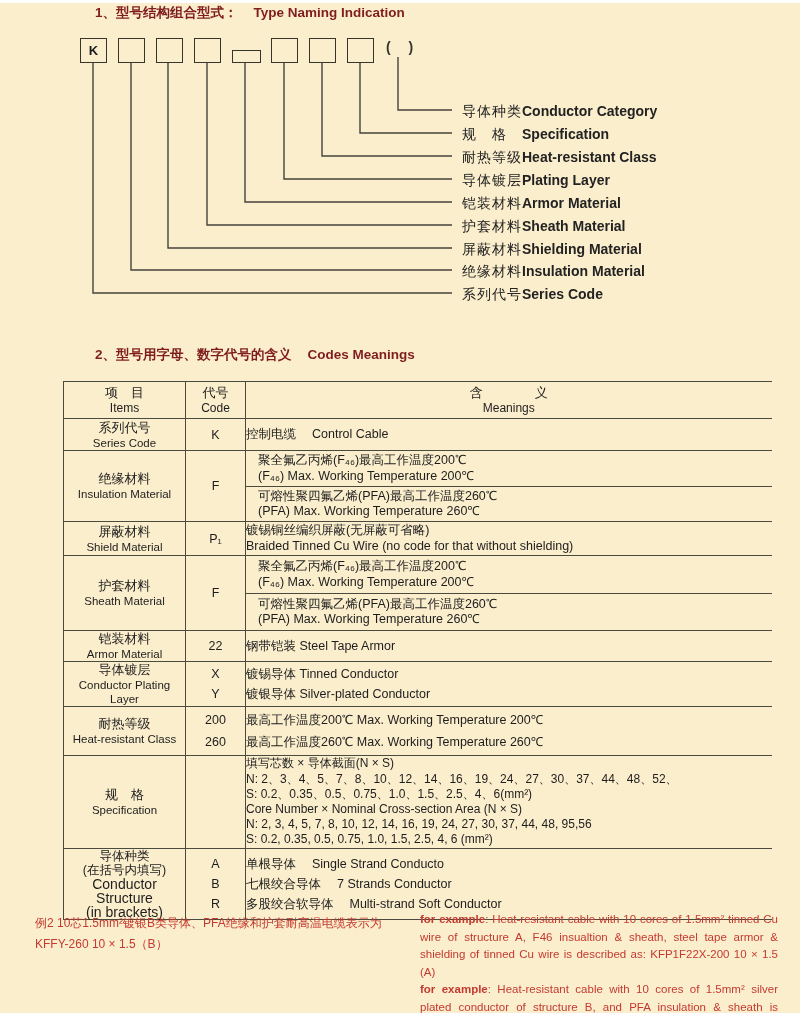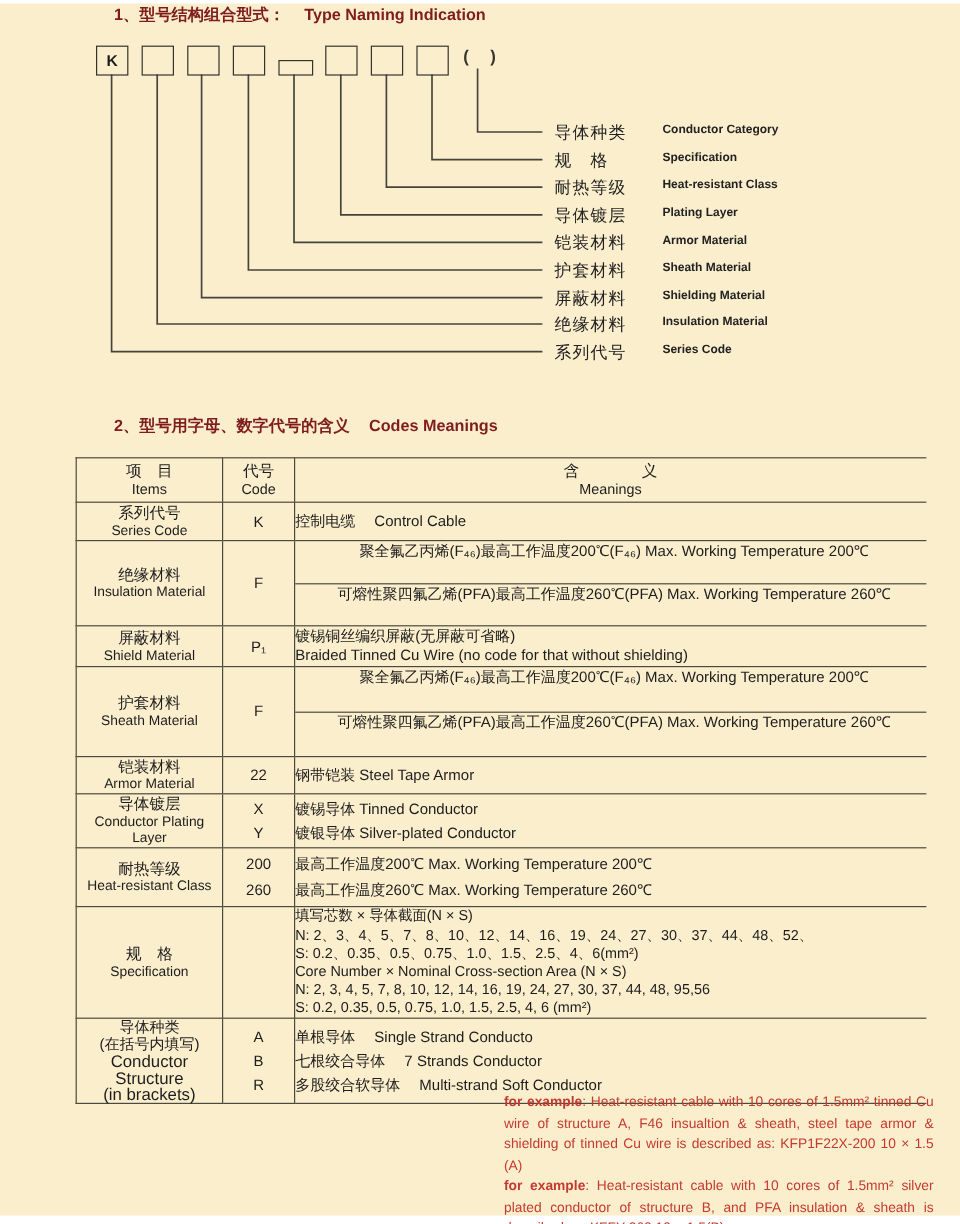--- a/index.html
+++ b/index.html
@@ -16,41 +16,41 @@
   .connectors{position:absolute;left:0;top:0;}
   .connectors path{fill:none;stroke:#45443b;stroke-width:1.4;}
   .box{position:absolute;top:38px;width:25px;height:23px;border:1.6px solid #35342d;
        display:flex;align-items:center;justify-content:center;
        font-size:13px;font-weight:bold;color:#1d1d1d;background:transparent;}
   .box.flat{top:50px;width:27px;height:11px;}
   .brackets{position:absolute;left:386px;top:39px;font-size:14px;font-weight:bold;
             letter-spacing:7px;color:#35342d;}
   .dlabel{position:absolute;left:462px;height:18px;white-space:nowrap;}
   .dlabel .cn{font-size:14px;font-weight:500;color:#222;letter-spacing:1px;}
-  .dlabel .en{position:absolute;left:90px;top:1px;font-size:10px;font-weight:bold;color:#222;}
+  .dlabel .en{position:absolute;left:60px;top:1px;font-size:14px;font-weight:bold;color:#222;}
 
   
   table.codes{position:absolute;left:63px;top:381px;width:708px;border-collapse:collapse;table-layout:fixed;color:#1d1d1d;padding-left:39px;}
   table.codes td,table.codes th{border:1.6px solid #4b4a3e;padding:0;vertical-align:middle;font-weight:normal;}
   table.codes td:last-child,table.codes th:last-child{border-right:none;}
   .c-item{text-align:center;font-size:13px;line-height:16px;}
   .c-item .en2{font-size:11.5px;line-height:14px;}
   .c-code{text-align:center;font-size:12.5px;}
   .c-mean{font-size:12.5px;padding:2px 6px 2px 12px;}
   tr.r-head th{height:36px;text-align:center;font-size:13px;line-height:16px;}
   tr.r-head .en2{font-size:12px;line-height:14px;}
   tr.r-series td{height:31px;}
   tr.r-shield td{height:33px;}
   tr.r-armor td{height:29px;}
   tr.r-plating td{height:40px;}
   tr.r-heat td{height:48px;}
   tr.r-spec td{height:92px;}
   tr.r-struct td{height:62px;}
   td.split{padding:0;}
-  td.split .half{min-height:35px;display:flex;flex-direction:row;justify-content:center;
+  td.split .half{min-height:35px;display:flex;flex-direction:column;justify-content:center;
                  padding:1px 6px 1px 12px;font-size:12.5px;line-height:15.5px;box-sizing:border-box;}
   td.split .half + .half{border-top:1.2px solid #4b4a3e;}
   .twolines div{line-height:15.5px;}
   .stack20 div{line-height:20px;}
   .stack22 div{line-height:22px;}
   .speclines div{line-height:15.2px;font-size:12px;}
   .struct-item div{line-height:14px;font-size:12.5px;}
   .struct-item .en2{font-size:14px;}
 
   
@@ -265,18 +265,19 @@
       <td class="c-mean stack20">
         <div>单根导体　 Single Strand Conducto</div>
         <div>七根绞合导体　 7 Strands Conductor</div>
         <div>多股绞合软导体　 Multi-strand Soft Conductor</div>
       </td>
     </tr>
   </tbody>
     </table>
 
   <div class="ex-cn">
+    <p>例2 10芯1.5mm²镀银B类导体、PFA绝缘和护套耐高温电缆表示为 KFFY-260 10 × 1.5（B）</p>
   </div>
   <div class="ex-en">
     <p><b>for example</b><span>: Heat-resistant cable with 10 cores of 1.5mm² tinned Cu wire of structure A, F46 insualtion &amp; sheath, steel tape armor &amp; shielding of tinned Cu wire is described as: KFP1F22X-200 10 × 1.5 (A)</span></p>
     <p><b>for example</b><span>: Heat-resistant cable with 10 cores of 1.5mm² silver plated conductor of structure B, and PFA insulation &amp; sheath is described as: KFFY 260 10 × 1.5(B)</span></p>
   </div>
 </div>
 
 </body></html>

